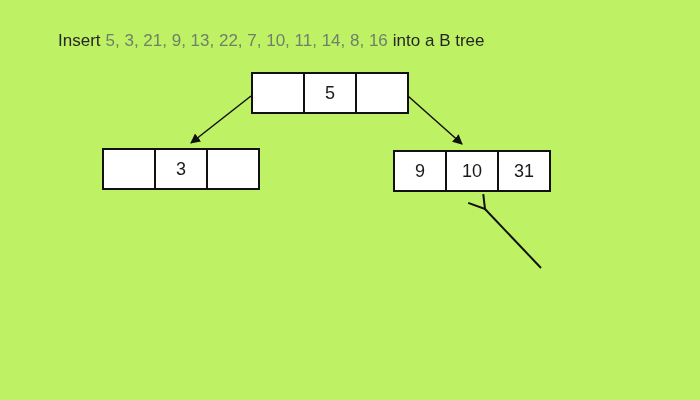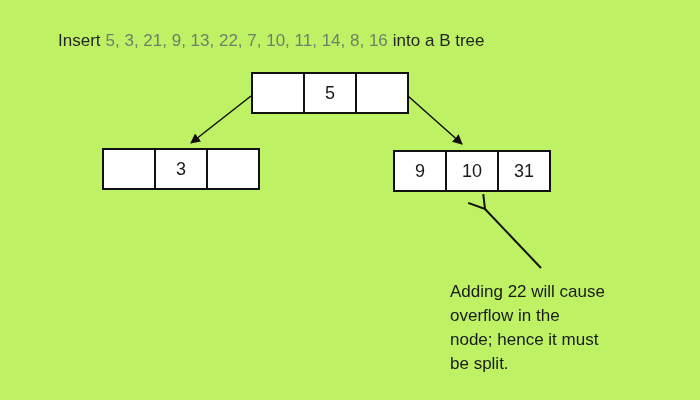--- a/index.html
+++ b/index.html
@@ -101,20 +101,14 @@
     <div class="cell">3</div>
     <div class="cell"></div>
   </div>
 
   <div class="node node-right">
     <div class="cell">9</div>
     <div class="cell">10</div>
     <div class="cell">31</div>
   </div>
 
-  <div class="annotation">
-    <div>Adding 22 will cause</div>
-    <div>overflow in the</div>
-    <div>node; hence it must</div>
-    <div>be split.</div>
-  </div>
 
 </div>
 
 </body></html>

